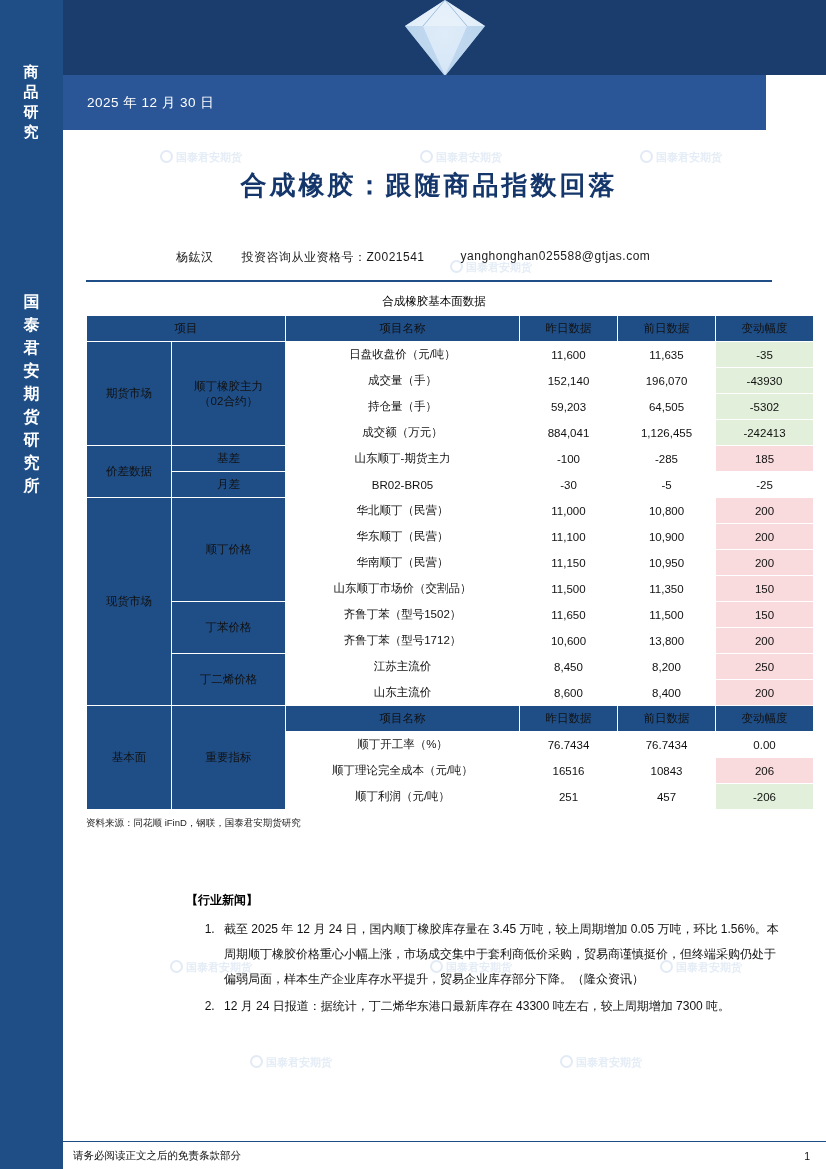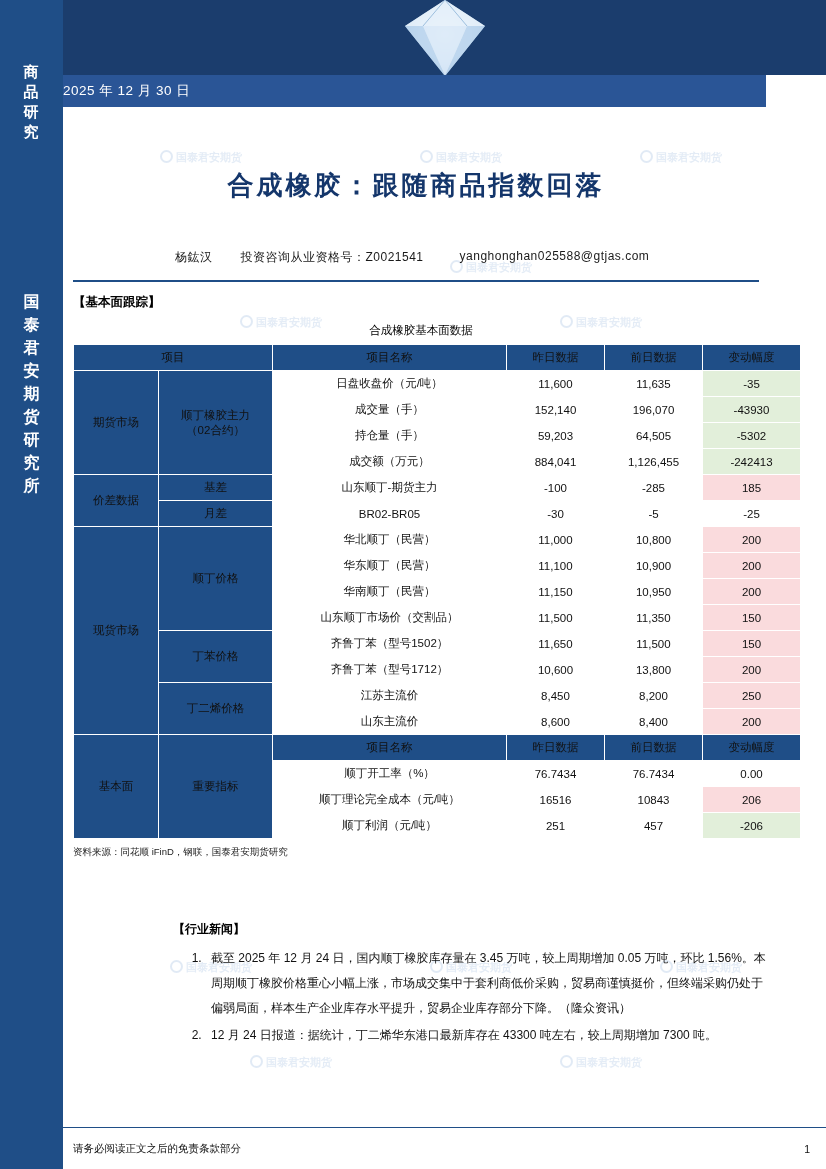--- a/index.html
+++ b/index.html
@@ -34,57 +34,58 @@
   .header-band {
     position: absolute; left: 63px; top: 0; width: 763px; height: 75px;
     background: #1b3d6d;
     overflow: hidden;
   }
   .diamond-wrap {
     position: absolute; left: 50%; top: -8px; transform: translateX(-50%);
     width: 160px; height: 95px;
   }
   .date-bar {
-    position: absolute; left: 63px; top: 75px; width: 703px; height: 32px;
+    position: absolute; left: 63px; top: 75px; width: 703px; height: 55px;
     background: #2a5596;
     color: #ffffff;
     font-size: 13.5px;
     display: flex; align-items: center;
+    padding-left: 24px;
     letter-spacing: 0.5px;
   }
 
   
   .wm {
     position: absolute;
     color: rgba(120,160,210,0.20);
     font-size: 11px;
     font-weight: bold;
     white-space: nowrap;
     pointer-events: none;
     user-select: none;
   }
   .wm .wm-ring {
     display:inline-block; width:13px; height:13px; border:2px solid rgba(120,160,210,0.22);
     border-radius:50%; margin-right:3px; vertical-align:-2px;
   }
 
   
   .content {
-    position: absolute; left: 63px; top: 120px; width: 706px; height: 1049px;
+    position: absolute; left: 76px; top: 120px; width: 706px; height: 1049px;
   }
   .title {
     text-align: center;
     font-size: 26px;
     font-weight: bold;
     color: #14366b;
     letter-spacing: 3px;
     margin-top: 48px;
   }
   .author-line {
-    margin: 46px 0 0 12px;
+    margin: 46px 0 0 0;
     display: flex;
     font-size: 12px;
     color: #1a1a1a;
     padding-left: 100px;
     letter-spacing: 0.5px;
   }
   .author-line .nm { margin-right: 28px; }
   .author-line .qual { margin-right: 36px; }
   .rule {
     margin: 14px 10px 0 10px;
@@ -163,21 +164,21 @@
     margin: 8px 0 0 0;
     padding-left: 142px;
     font-size: 12px;
     line-height: 25px;
     color: #111;
   }
   ol.news li { margin-bottom: 2px; padding-left: 6px; }
   ol.news li::marker { font-size: 12px; }
 
   .footer {
-    position: absolute; left: 63px; bottom: 0; width: 763px; height: 42px;
+    position: absolute; left: 63px; bottom: 0; width: 763px; height: 28px;
     border-top: 1px solid #1f4e87;
     display: flex; align-items: center; justify-content: space-between;
     padding: 0 16px 0 10px;
     font-size: 10.5px;
     color: #111;
   }
 </style>
 </head>
 <body>
 
@@ -241,21 +242,20 @@
   <div class="title">合成橡胶：跟随商品指数回落</div>
 
   <div class="author-line">
     <span class="nm">杨鈜汉</span>
     <span class="qual">投资咨询从业资格号：Z0021541</span>
     <span>yanghonghan025588@gtjas.com</span>
   </div>
 
   <div class="rule"></div>
 
-  <div class="sec-title">【基本面跟踪】</div>
   <div class="tbl-caption">合成橡胶基本面数据</div>
 
   <table class="fund">
     <colgroup>
       <col style="width:85px">
       <col style="width:114px">
       <col style="width:234px">
       <col style="width:98px">
       <col style="width:98px">
       <col style="width:98px">

